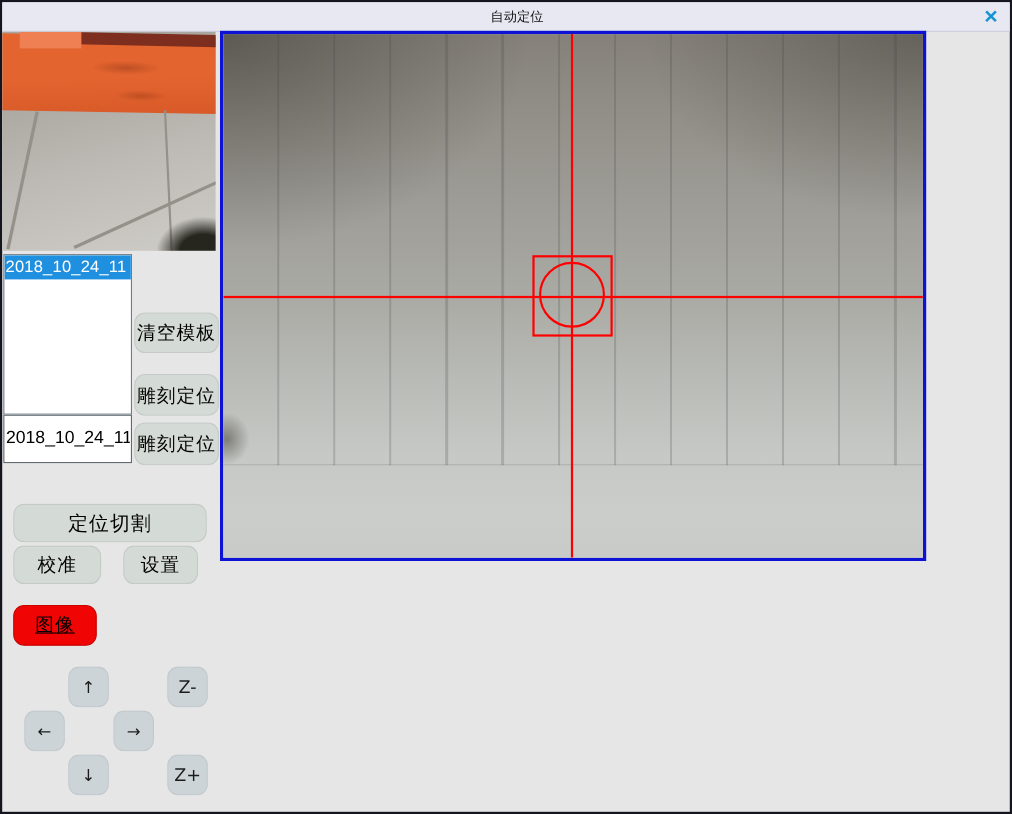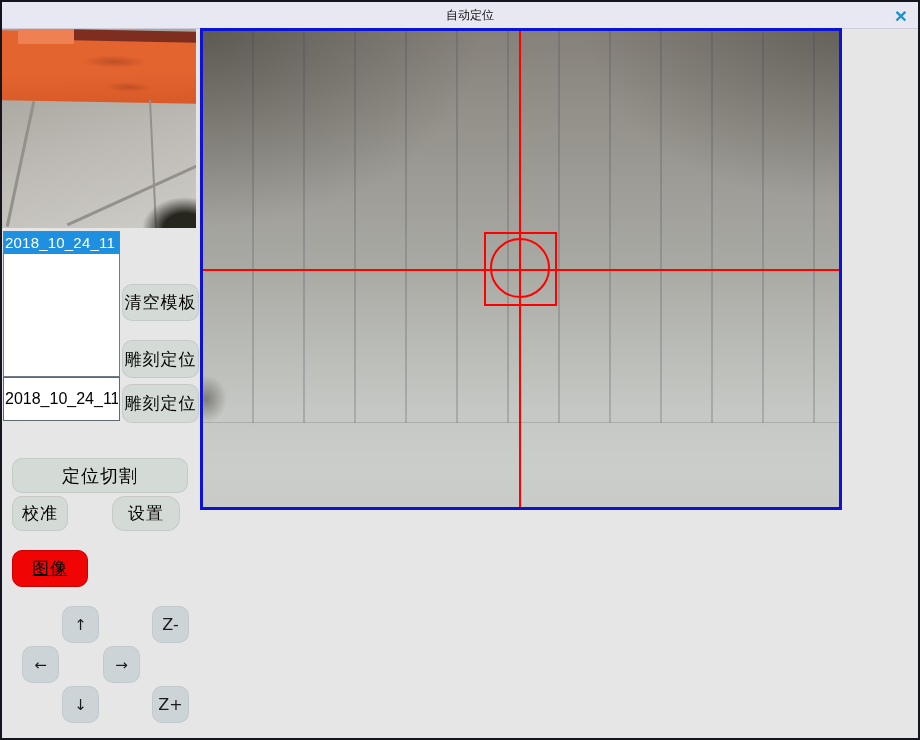--- a/index.html
+++ b/index.html
@@ -68,22 +68,22 @@
   .btn {
     position:absolute; display:flex; align-items:center; justify-content:center;
     background:#d4dad5; border:1px solid rgba(0,0,0,0.07); border-radius:10px;
     font-size:17px; color:#000; box-sizing:border-box; cursor:pointer; letter-spacing:1px;
   }
   .btn-delete  { left:120px; top:229px; width:77px; height:43px; }
   .btn-clear   { left:120px; top:282px; width:77px; height:37px; }
   .btn-engrave { left:120px; top:338px; width:77px; height:38px; }
   .btn-add     { left:120px; top:382px; width:77px; height:39px; }
   .btn-locate-cut { left:10px; top:456px; width:176px; height:35px; font-size:18px; }
-  .btn-calibrate  { left:10px;  top:494px; width:56px; height:35px; }
-  .btn-settings   { left:110px; top:494px; width:68px; height:35px;border-radius:13px; }
+  .btn-calibrate  { left:10px;  top:494px; width:80px; height:35px; }
+  .btn-settings   { left:110px; top:494px; width:68px; height:35px; }
   .btn-image      { left:10px;  top:548px; width:76px; height:37px; background:#f00404; border-color:#c80000;text-decoration:underline; }
   .btn-match      { left:110px; top:548px; width:76px; height:37px; }
   .jog {
     position:absolute; width:37px; height:37px; border-radius:10px;
     background:#ccd4d8; border:1px solid rgba(0,0,0,0.05);
     display:flex; align-items:center; justify-content:center;
     font-size:15px; color:#1b1b1b; box-sizing:border-box; cursor:pointer;
     font-family:"DejaVu Sans","Liberation Sans",sans-serif;
   }
   .jog-up     { left:60px;  top:604px; }

